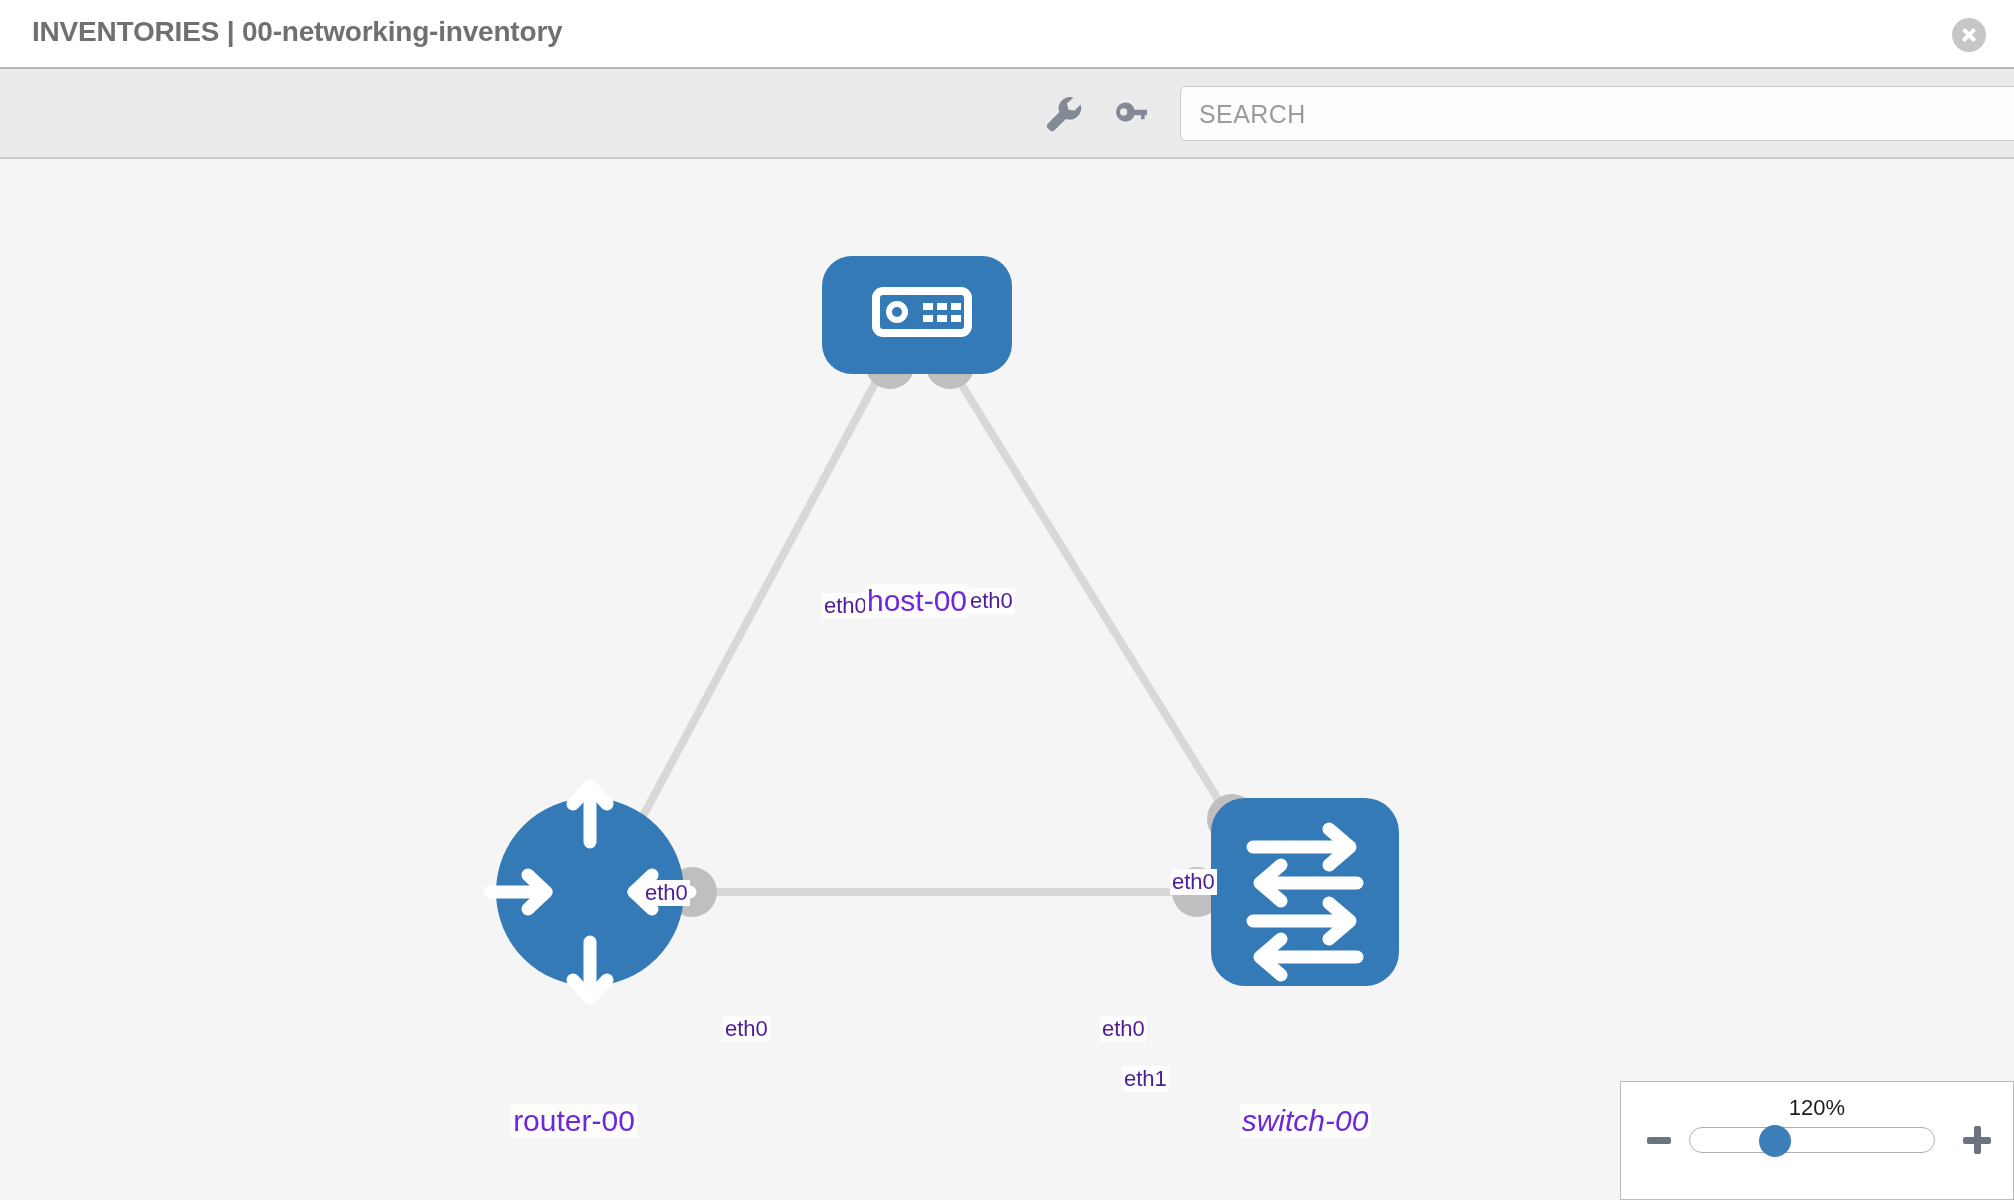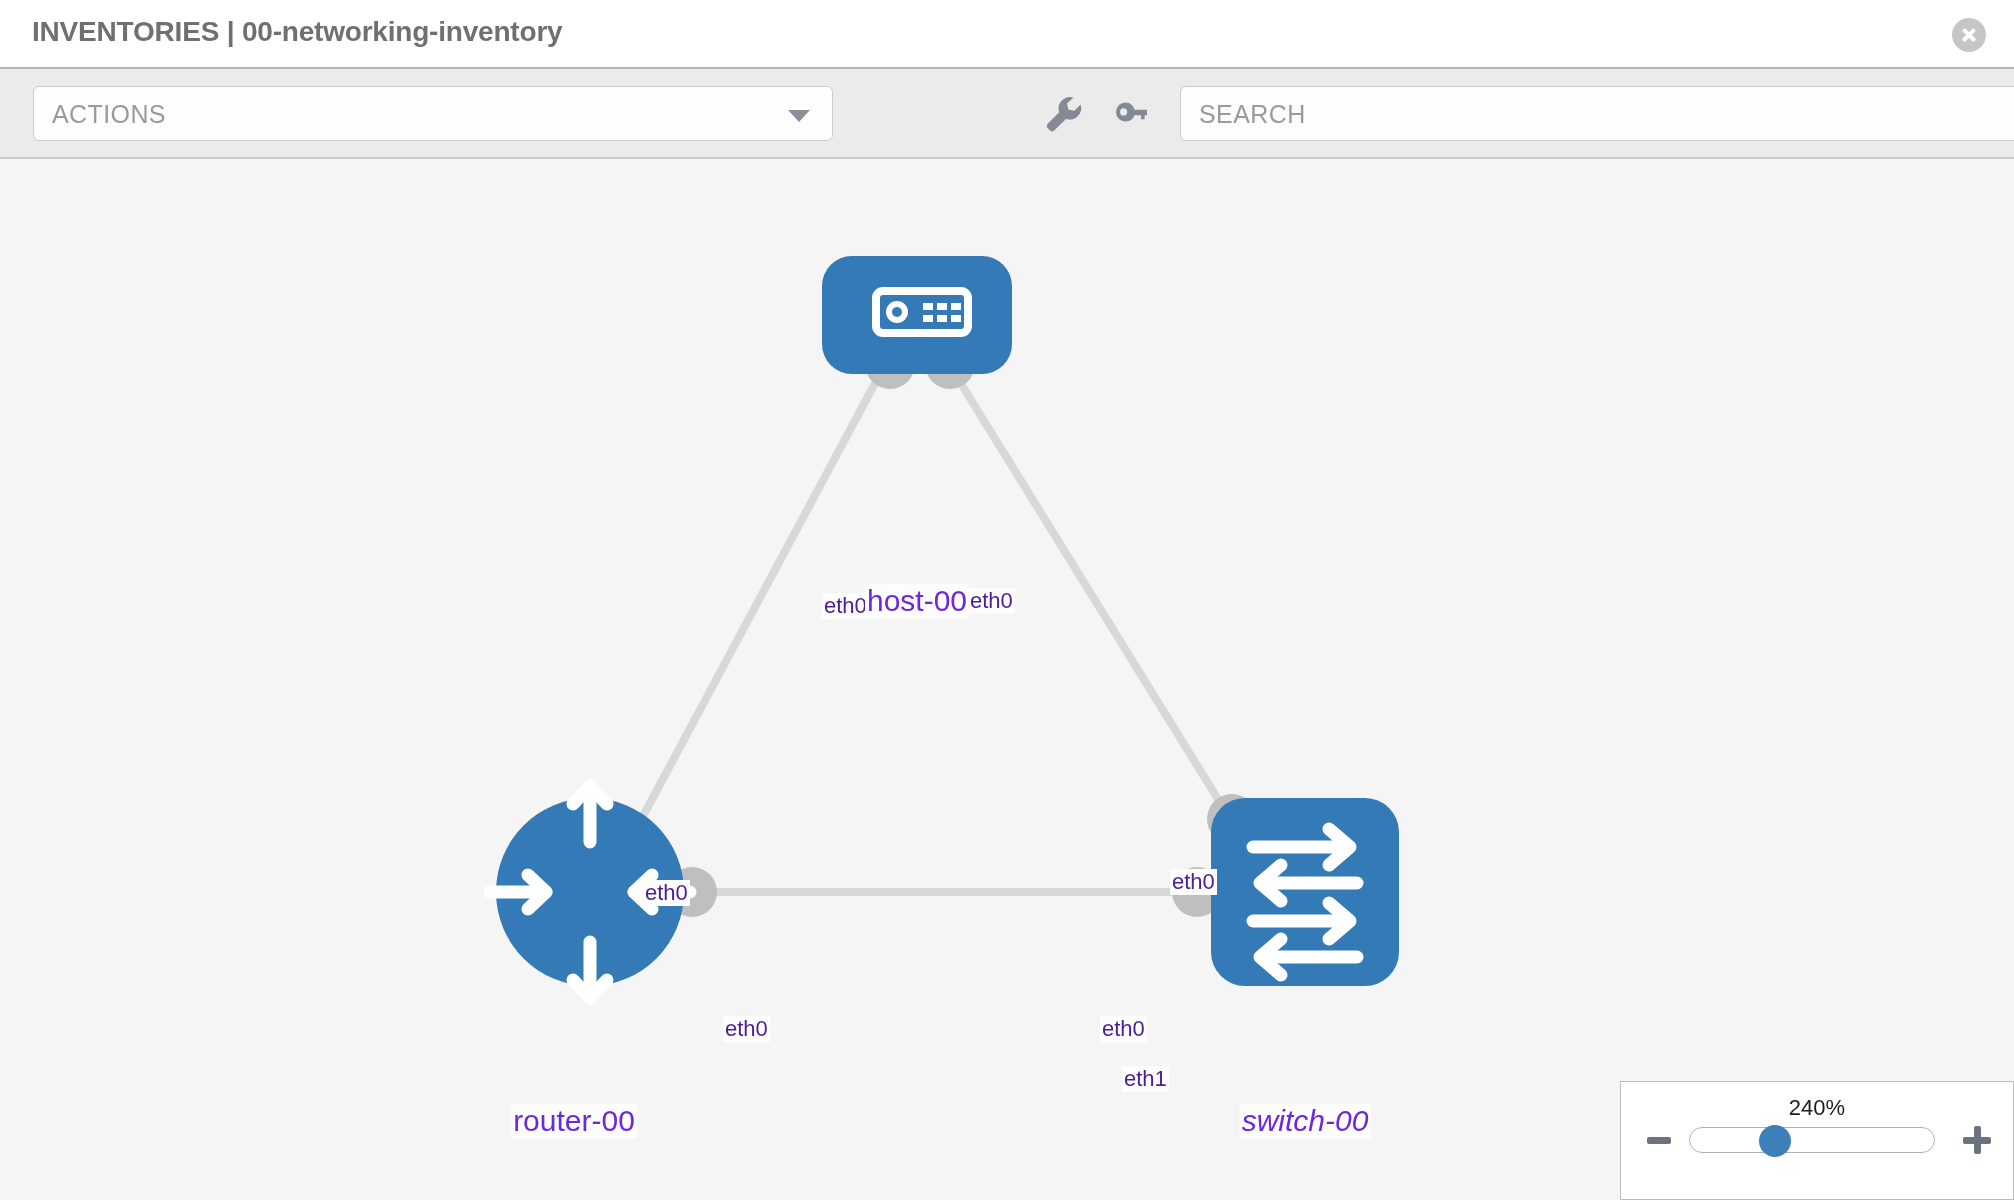--- a/index.html
+++ b/index.html
@@ -251,24 +251,20 @@
 
 <div id="app">
 
   <div class="header">
     <div class="page-title">INVENTORIES | 00-networking-inventory</div>
     <div class="close-btn"></div>
   </div>
 
   <div class="toolbar">
 
-    <div class="actions-select">
-      <span class="label">ACTIONS</span>
-      <span class="caret"></span>
-    </div>
 
     <div class="tool-icon" id="wrench-btn">
       <svg width="46" height="46" viewBox="0 0 46 46">
         <path d="M33.5 6.5 a11.5 11.5 0 0 0 -14.3 14.7 L8.0 32.4 a3.6 3.6 0 0 0 0 5.1 l1.6 1.6 a3.6 3.6 0 0 0 5.1 0 L26.0 27.9 a11.5 11.5 0 0 0 14.6 -14.4 l-6.3 6.3 -5.9 -1.4 -1.4 -5.9 z" fill="#838a95"></path>
       </svg>
     </div>
 
     <div class="tool-icon" id="key-btn">
       <svg width="46" height="46" viewBox="0 0 46 46">
         <path d="M17.5 11.5 a9.5 9.5 0 1 0 0 19 a9.5 9.5 0 0 0 8.9 -6.2 L33 24.3 l0 4.0 3.6 0 0 -4.0 2.4 0 0 -5.6 -12.6 0 A9.5 9.5 0 0 0 17.5 11.5 z M15.6 17.3 a3.6 3.6 0 1 1 0 7.2 a3.6 3.6 0 0 1 0 -7.2 z" fill="#838a95"></path>
@@ -370,20 +366,20 @@
 
     <div class="node-label" style="left:917px; top:425px;">host-00</div>
 
     <div class="node-label" style="left:574px; top:945px;text-align:center;">router-00</div>
 
     <div class="node-label" style="left:1305px; top:945px;font-style:italic;">switch-00</div>
 
   </div>
 
   <div class="zoom-panel">
-    <div class="zoom-value">240%</div>
+    <div class="zoom-value">120%</div>
     <div class="zoom-minus"></div>
     <div class="zoom-track"></div>
     <div class="zoom-thumb"></div>
     <div class="zoom-plus"></div>
   </div>
 
 </div>
 
 </body></html>

